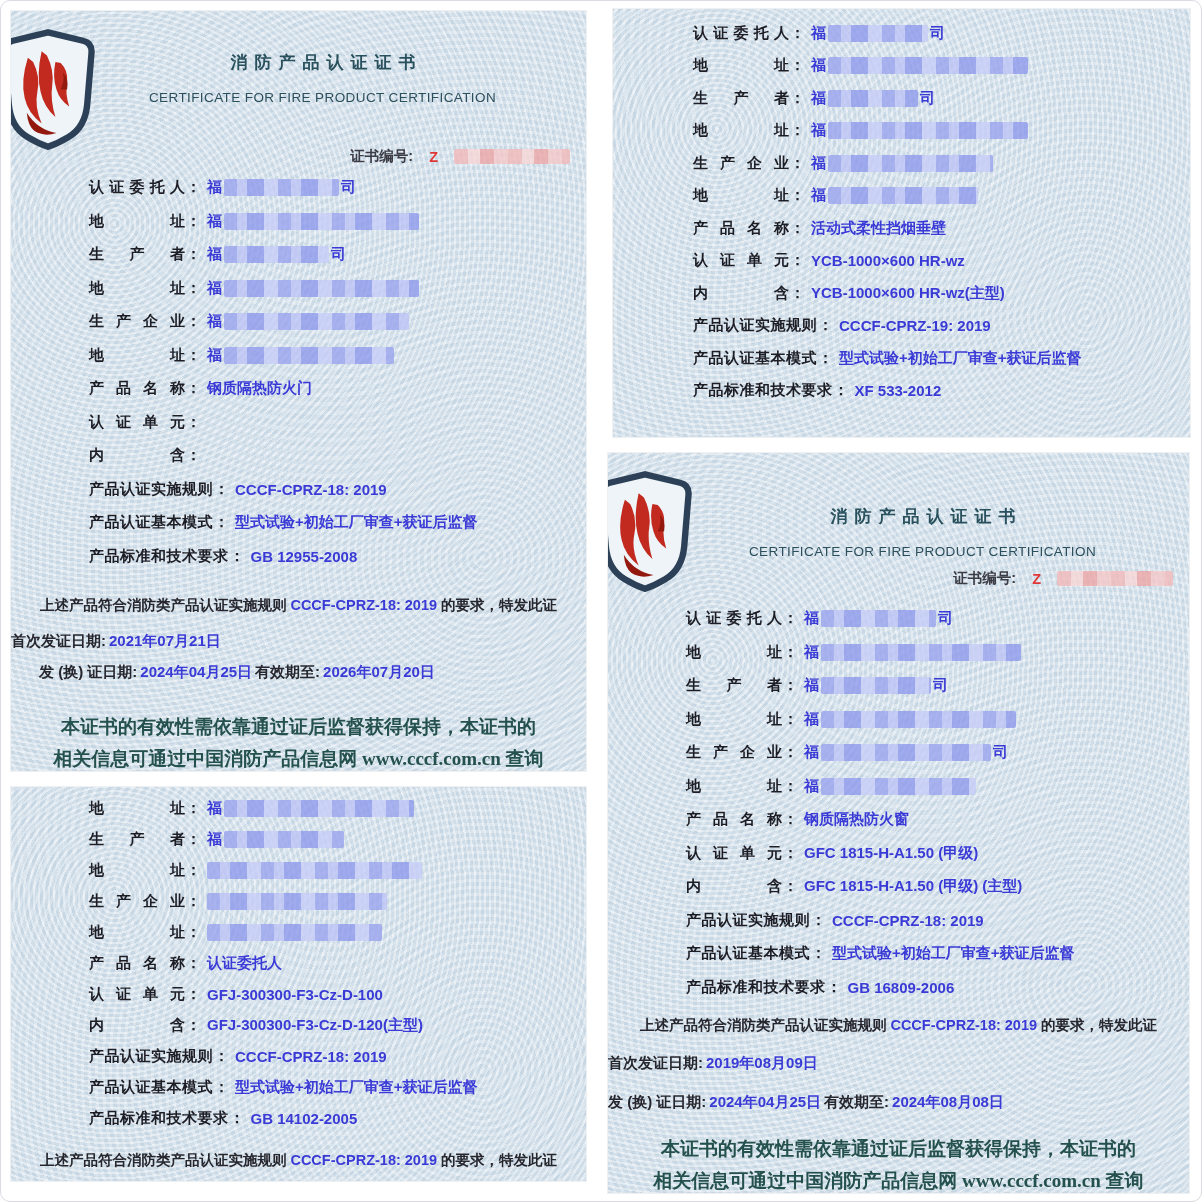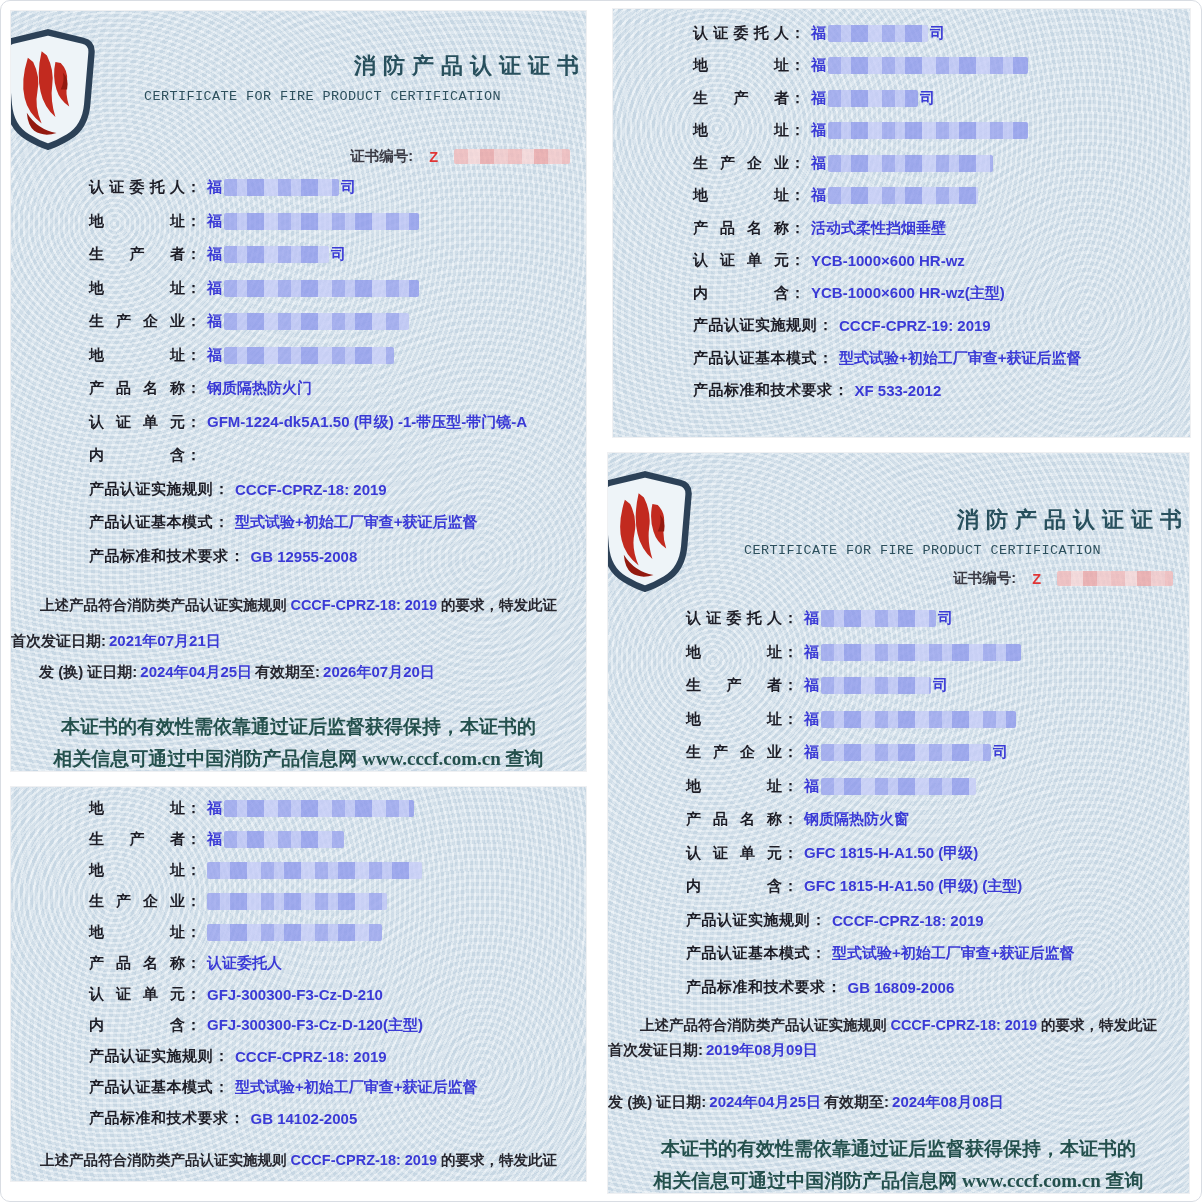--- a/index.html
+++ b/index.html
@@ -22,29 +22,29 @@
     box-shadow:0 0 0 1px rgba(120,130,145,.12);
   }
   .cert.tl{left:10px;top:10px;width:575px;height:760px;}
   .cert.bl{left:10px;top:786px;width:575px;height:394px;}
   .cert.tr{left:612px;top:8px;width:577px;height:428px;}
   .cert.br{left:607px;top:452px;width:581px;height:740px;}
 
   
   .logo{position:absolute;left:-16px;top:16px;width:106px;height:124px;}
   .title{
-    text-align:right;padding-left:56px;
-    font-size:22px;font-weight:bold;letter-spacing:7px;color:#28505d;
+    text-align:center;padding-left:56px;
+    font-size:17px;font-weight:bold;letter-spacing:7px;color:#28505d;
     font-family:"Liberation Serif","DejaVu Serif",serif;
   }
   .tl .title{margin-top:40px;}
   .br .title{margin-top:52px;}
   .subtitle{
-    text-align:center;padding-left:48px;margin-top:8px;
-    font-size:13.5px;letter-spacing:.4px;color:#2c4f5c;font-family:Liberation Mono, monospace;
+    text-align:center;padding-left:48px;margin-top:16px;
+    font-size:13.5px;letter-spacing:.4px;color:#2c4f5c;
   }
   .certno{
     position:absolute;right:16px;display:flex;align-items:center;gap:16px;
     font-size:14.5px;color:#3c3c46;font-weight:bold;
   }
   .tl .certno{top:136px;}
   .br .certno{top:116px;}
   .certno .zchar{color:#e03535;font-weight:bold;}
   .blur-red{
     display:inline-block;height:15px;width:116px;border-radius:2px;opacity:.8;
@@ -83,21 +83,21 @@
   .tr .statement{top:406px;}
   .bl .statement{top:364px;}
   .br .statement{top:563px;}
   .dateline{
     position:absolute;left:0;right:0;text-align:left;
     font-size:15px;color:#26262e;font-weight:bold;
   }
   .dateline .d{color:#3a3ad6;margin:0 3px;}
   .tl .first-issue{top:621px;}
   .tl .reissue{top:652px;margin-left:28px;}
-  .br .first-issue{top:588px;}
+  .br .first-issue{top:601px;}
   .br .reissue{top:640px;}
   .footer{
     position:absolute;left:0;right:0;text-align:center;
     font-size:19px;line-height:32px;font-weight:bold;color:#24504d;
     font-family:"Liberation Serif","DejaVu Serif",serif;
   }
   .tl .footer{top:700px;}
   .br .footer{top:680px;}
 </style>
 </head>
@@ -175,23 +175,20 @@
         <div class="row">
           <span class="lbl j">产品名称</span>
           <span class="colon">：</span>
           <span class="val">
             <span>钢质隔热防火门</span>
           </span>
         </div>
         <div class="row">
           <span class="lbl j">认证单元</span>
           <span class="colon">：</span>
-          <span class="val">
-            <span>GFM-1224-dk5A1.50 (甲级) -1-带压型-带门镜-A</span>
-          </span>
         </div>
         <div class="row">
           <span class="lbl j">内含</span>
           <span class="colon">：</span>
         </div>
         <div class="row">
           <span class="lbl">产品认证实施规则</span>
           <span class="colon">：</span>
           <span class="val">
             <span>CCCF-CPRZ-18: 2019</span>
@@ -368,21 +365,21 @@
           <span class="lbl j">产品名称</span>
           <span class="colon">：</span>
           <span class="val">
             <span>认证委托人</span>
           </span>
         </div>
         <div class="row">
           <span class="lbl j">认证单元</span>
           <span class="colon">：</span>
           <span class="val">
-            <span>GFJ-300300-F3-Cz-D-210</span>
+            <span>GFJ-300300-F3-Cz-D-100</span>
           </span>
         </div>
         <div class="row">
           <span class="lbl j">内含</span>
           <span class="colon">：</span>
           <span class="val">
             <span>GFJ-300300-F3-Cz-D-120(主型)</span>
           </span>
         </div>
         <div class="row">

